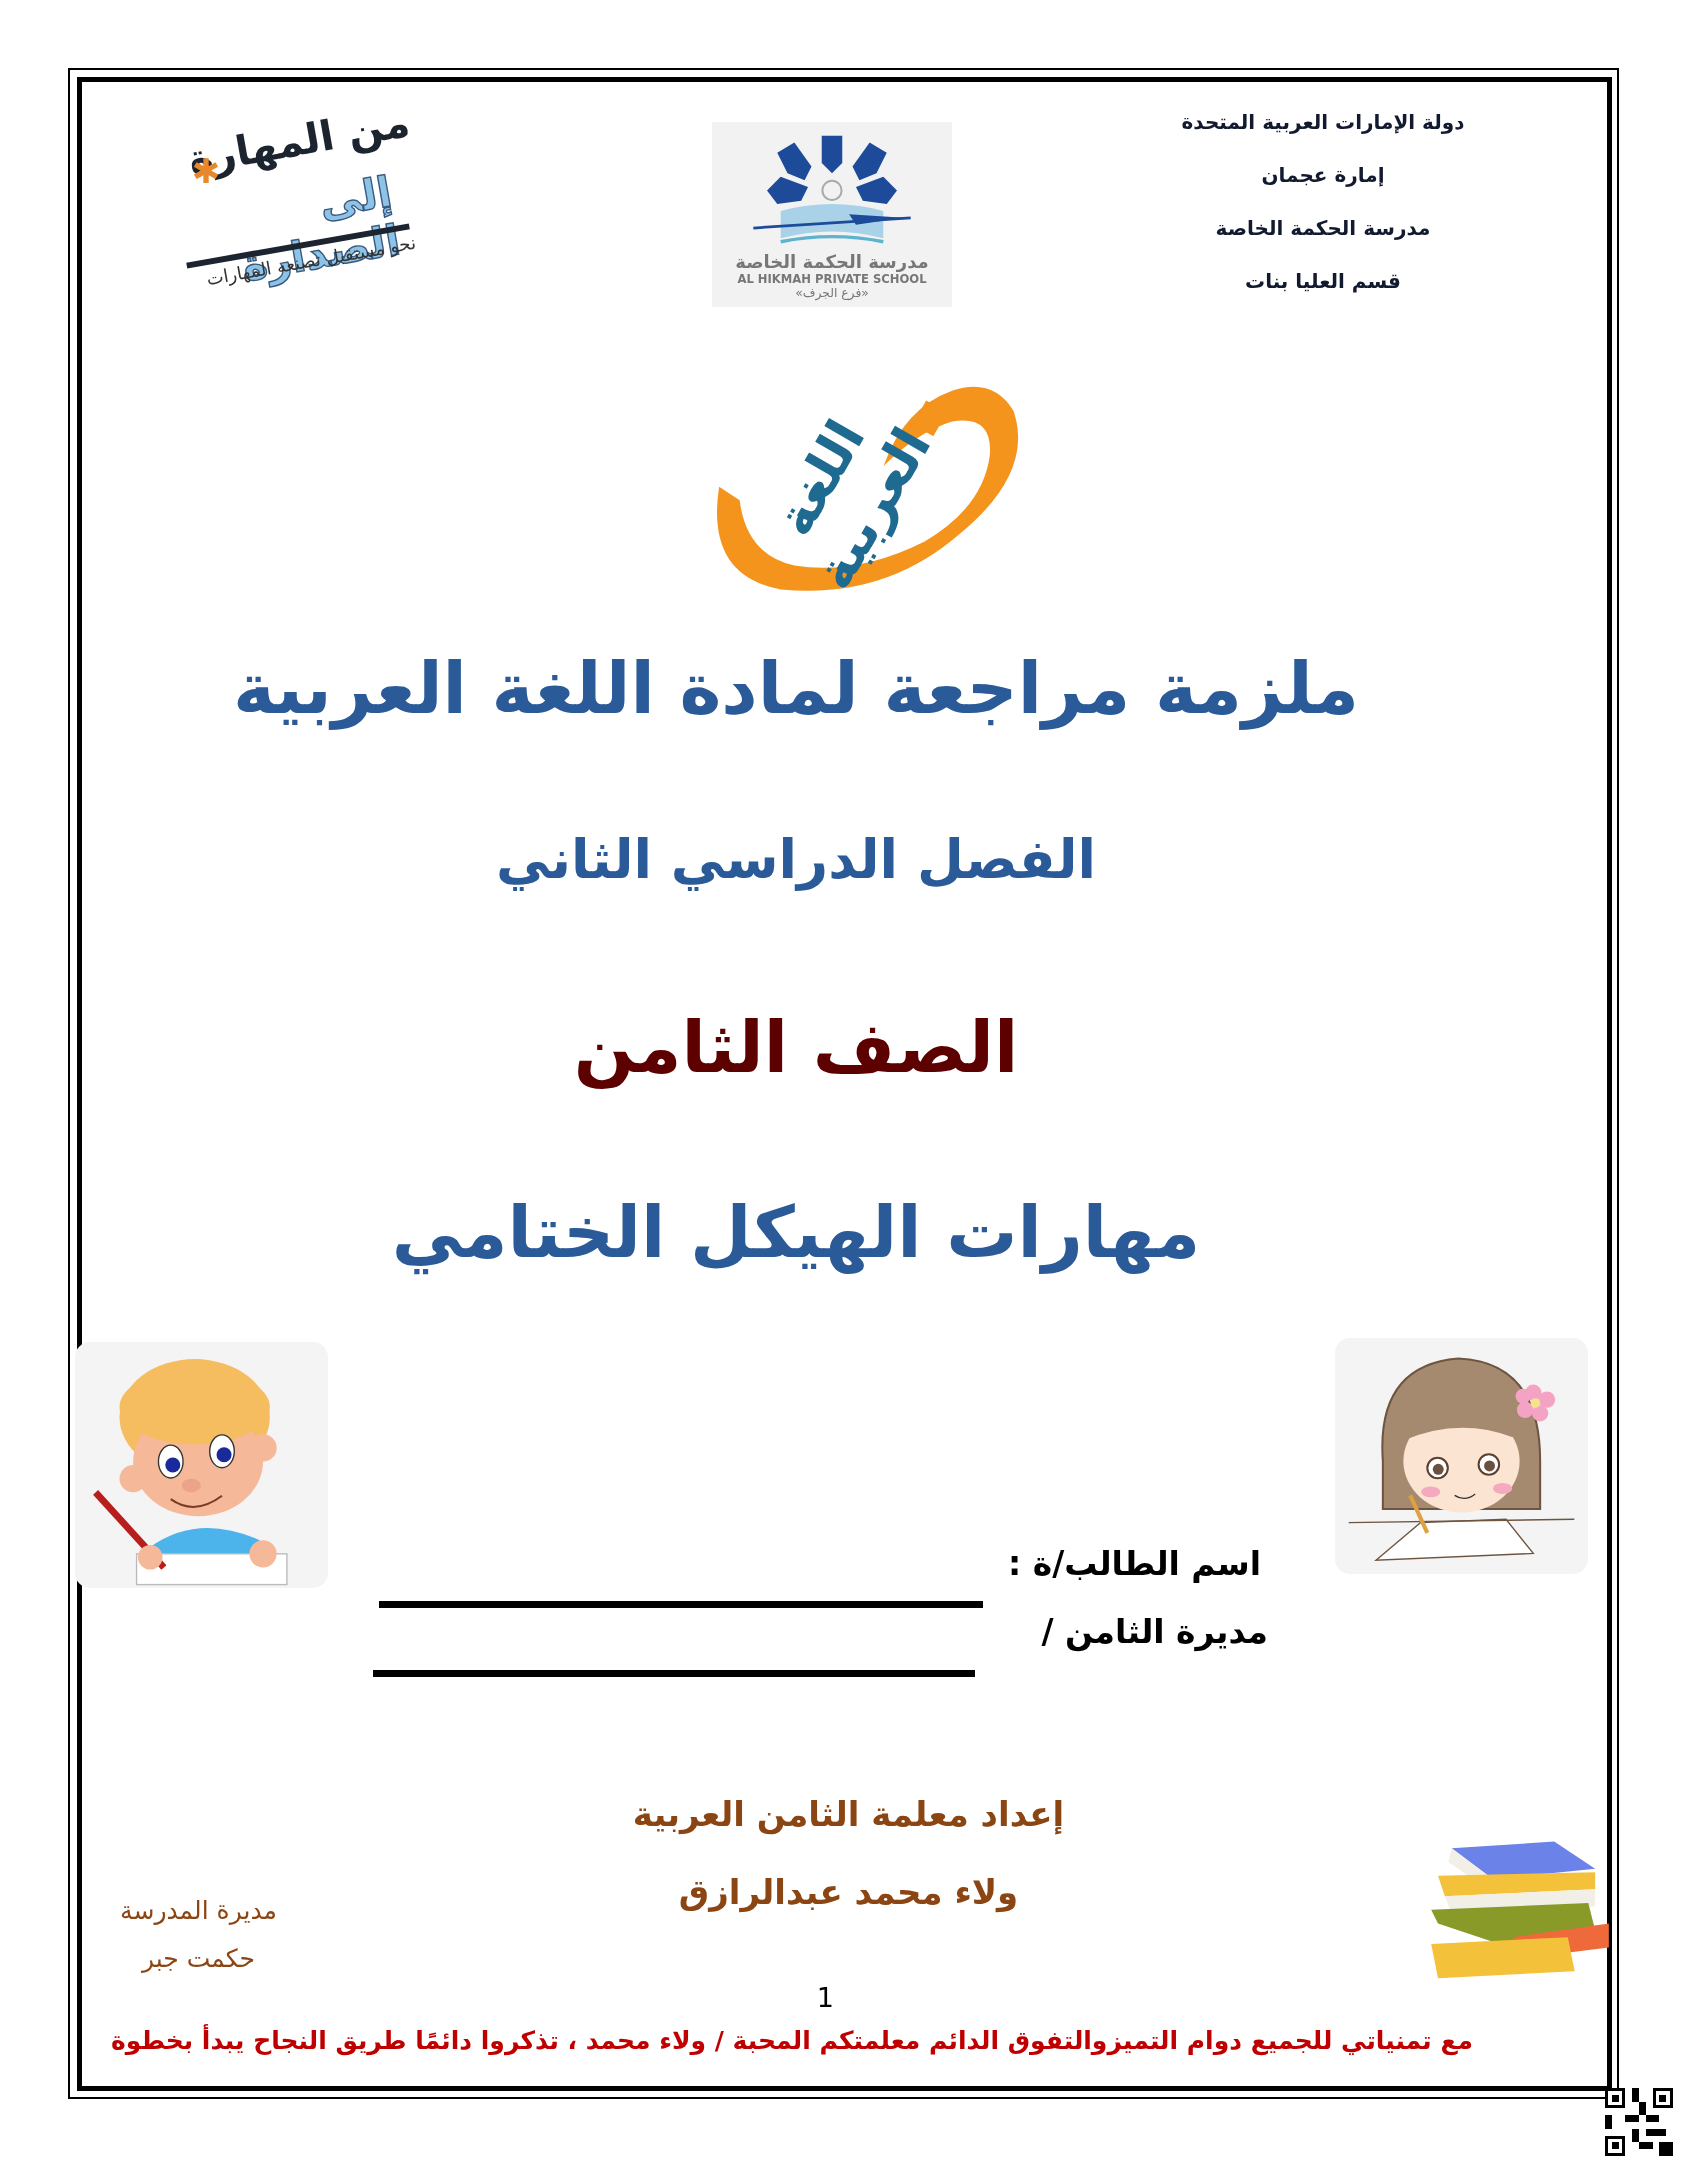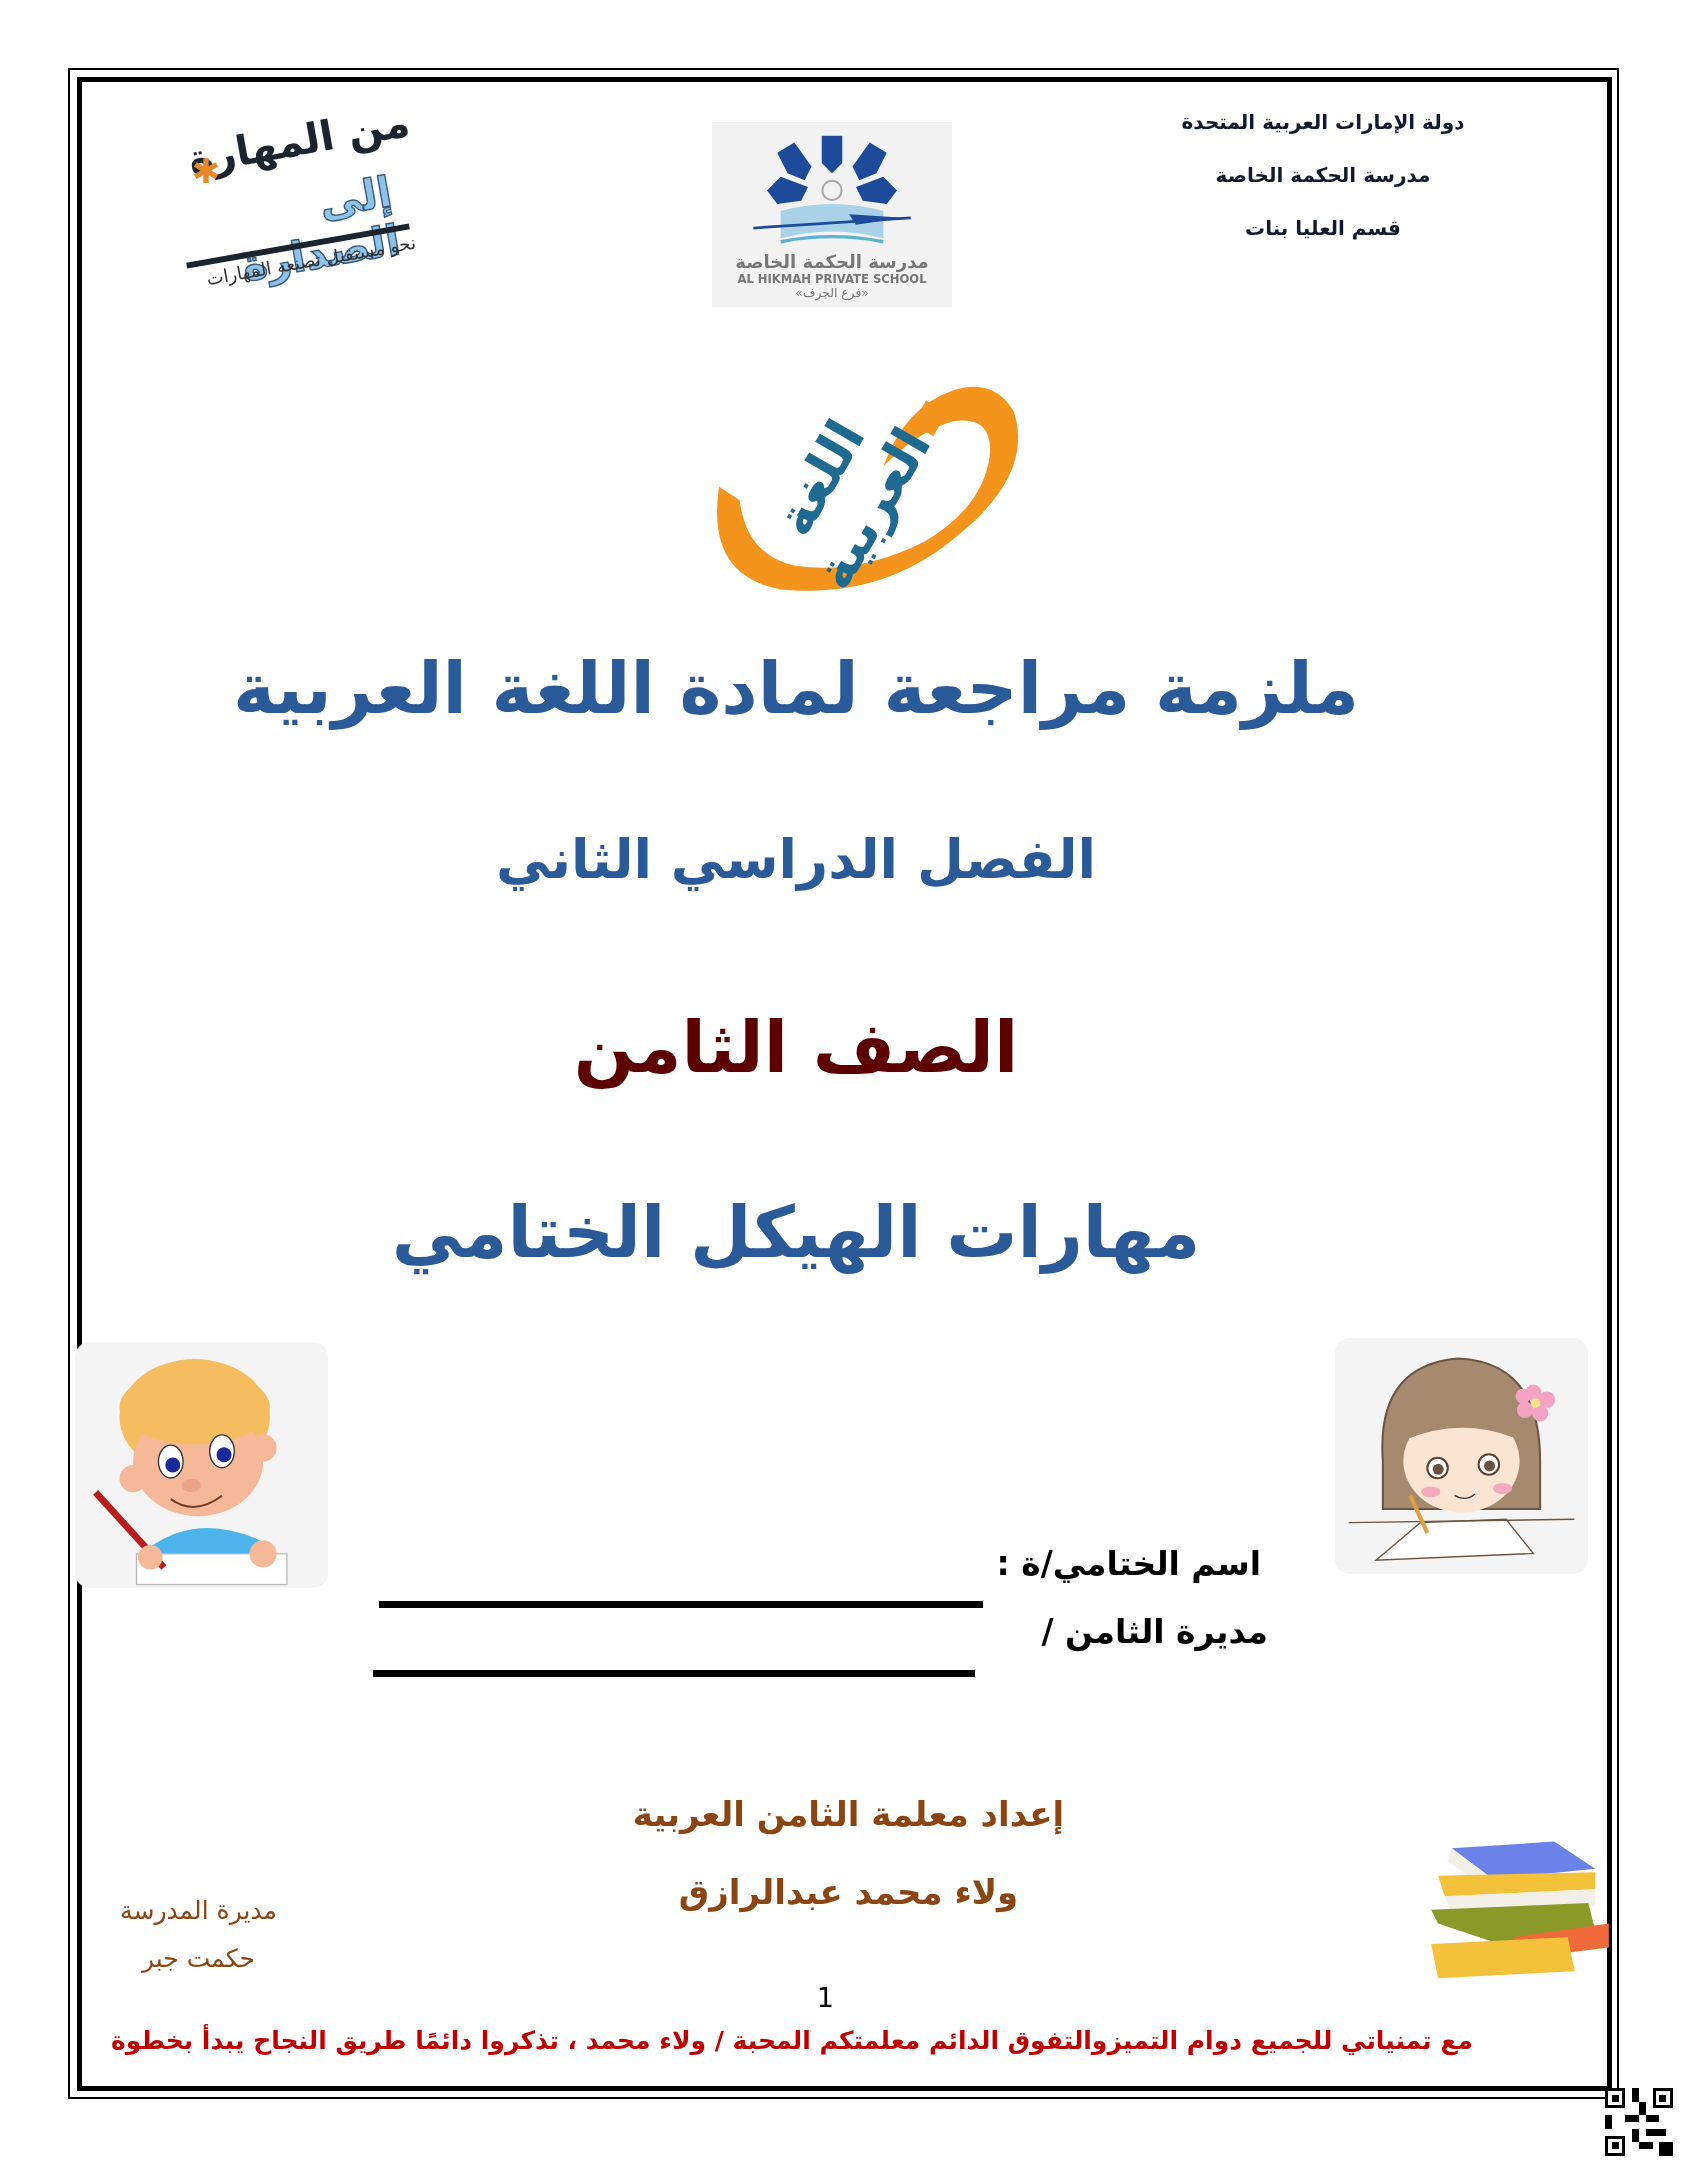--- a/index.html
+++ b/index.html
@@ -29,20 +29,21 @@
   .qr { left:1605px; top:2088px; width:68px; height:68px; }
 </style>
 </head>
 <body>
 
 <div class="border-outer"></div>
 <div class="border-inner"></div>
 
 <div class="abs hdr-lines rtl">
   <div>دولة الإمارات العربية المتحدة</div>
+  <div>إمارة عجمان</div>
   <div>مدرسة الحكمة الخاصة</div>
   <div>قسم العليا بنات</div>
 </div>
 
 <div class="abs school-logo">
   <svg width="240" height="130" viewBox="0 0 350 190">
     <g fill="#1e4a9a">
       <polygon points="160,20 190,20 190,60 175,75 160,60"></polygon>
       <polygon points="95,45 120,30 145,65 135,85 110,75"></polygon>
       <polygon points="255,45 230,30 205,65 215,85 240,75"></polygon>
@@ -121,21 +122,21 @@
         <circle cx="278" cy="105" r="12"></circle>
         <circle cx="275" cy="85" r="11"></circle>
       </g>
     <circle cx="293" cy="95" r="7" fill="#f6e28a"></circle>
     <path d="M125,270 L250,265 L290,315 L60,325 Z" fill="#fff" stroke="#6e5540" stroke-width="2"></path>
     <line x1="20" y1="270" x2="350" y2="265" stroke="#6e5540" stroke-width="2"></line>
     <line x1="110" y1="230" x2="135" y2="285" stroke="#e0a040" stroke-width="6"></line>
   </svg>
 </div>
 
-<div class="abs form-label" style="right:438px; top:1544px;">اسم الختامي/ة :</div>
+<div class="abs form-label" style="right:438px; top:1544px;">اسم الطالب/ة :</div>
 <div class="abs form-line" style="left:379px; top:1601px; width:604px;"></div>
 <div class="abs form-label" style="right:431px; top:1612px;">مديرة الثامن  /</div>
 <div class="abs form-line" style="left:373px; top:1670px; width:602px;"></div>
 
 <div class="abs credits" style="left:602px; top:1794px; width:493px;">إعداد معلمة الثامن العربية</div>
 <div class="abs credits" style="left:602px; top:1872px; width:493px;">ولاء محمد عبدالرازق</div>
 
 <div class="abs principal" style="left:96px; top:1896px; width:205px;">مديرة المدرسة</div>
 <div class="abs principal" style="left:96px; top:1944px; width:205px;">حكمت جبر</div>
 

